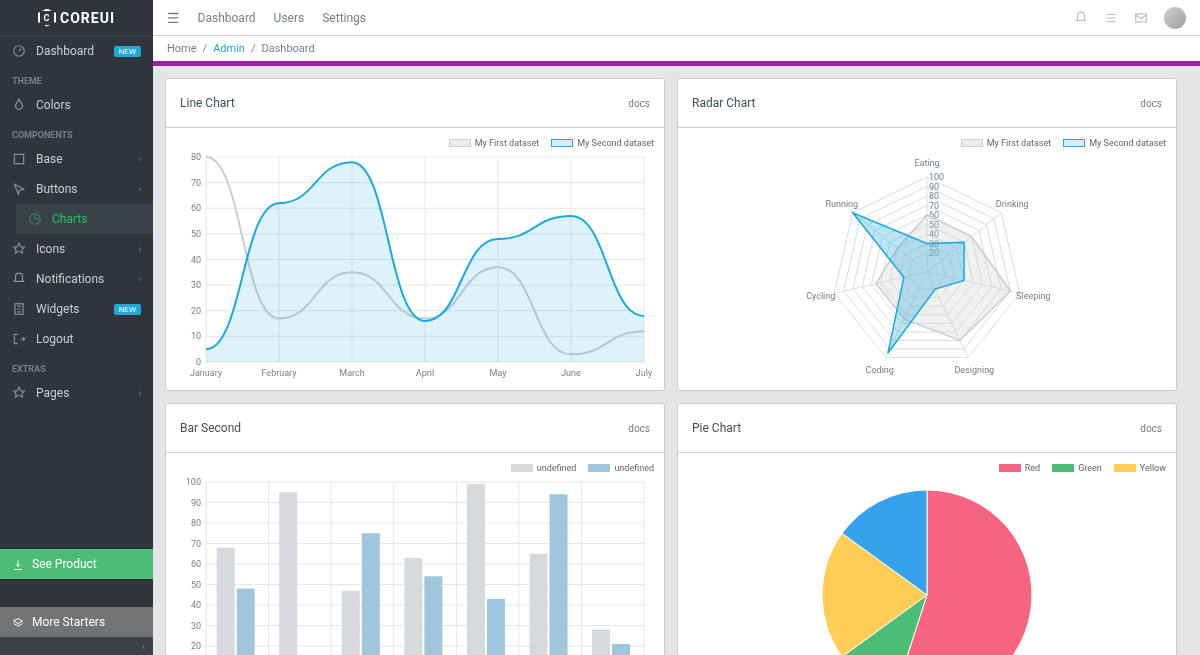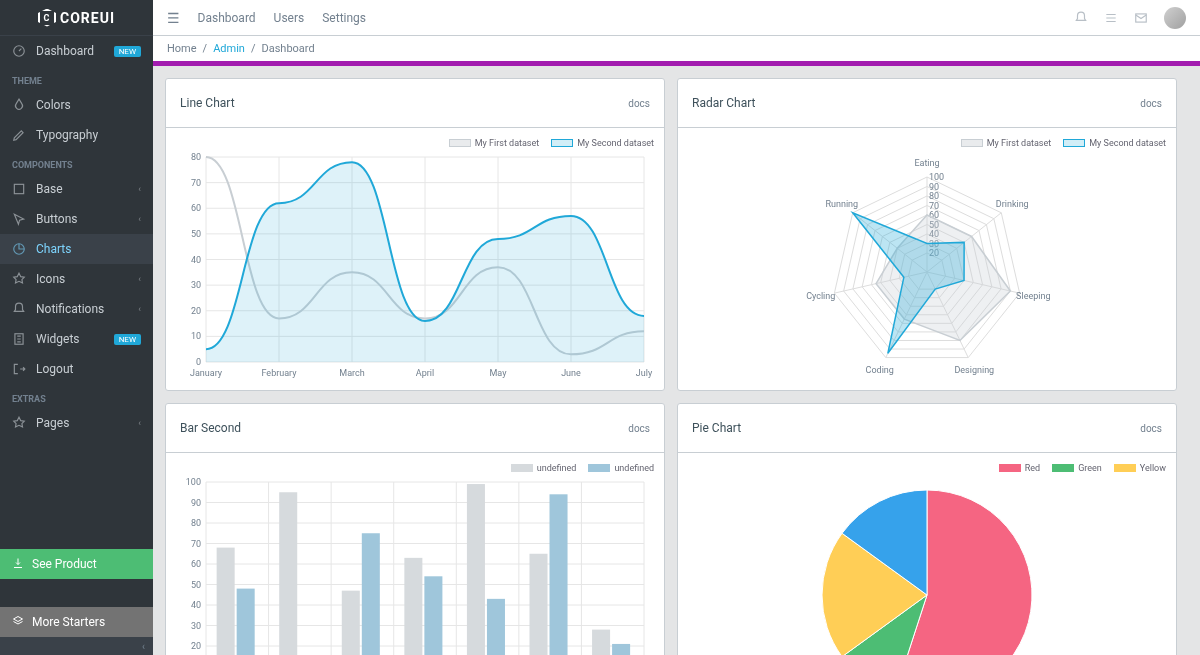--- a/index.html
+++ b/index.html
@@ -3,27 +3,27 @@
 <meta charset="utf-8">
 <style>
 * { margin: 0; padding: 0; box-sizing: border-box; font-family: -apple-system, BlinkMacSystemFont, "Segoe UI", Roboto, sans-serif; }
 body { background: #e4e5e6; width: 1200px; height: 655px; overflow: hidden; display: flex; }
 .sidebar { width: 153px; background: #2f353a; color: #fff; display: flex; flex-direction: column; position: relative; }
 .brand { height: 36px; display: flex; align-items: center; justify-content: center; background: #2f353a; border-bottom: 1px solid #3a4149; }
 .brand-logo { display: flex; align-items: center; gap: 4px; font-weight: 700; font-size: 14px; letter-spacing: 1px; }
 .hex { width: 18px; height: 18px; border: 2px solid #fff; transform: rotate(0deg); clip-path: polygon(50% 0%, 100% 25%, 100% 75%, 50% 100%, 0% 75%, 0% 25%); display: flex; align-items: center; justify-content: center; font-size: 9px; }
 .nav { flex: 1; overflow-y: auto; font-size: 12px; }
 .nav-item { display: flex; align-items: center; padding: 8px 12px; color: #c8ced3; cursor: pointer; position: relative; }
-.nav-item.active { background: #3a4149; color: #7dd3fc; }
+.nav-item.active { background: #3a4149; color: #22c55e; margin-left: 16px; }
 .nav-item .nicon { width: 14px; height: 14px; margin-right: 10px; opacity: 0.6; }
 .nav-title { font-size: 9px; color: #73818f; padding: 10px 12px 4px; text-transform: uppercase; font-weight: 700; }
 .badge-new { background: #20a8d8; color: #fff; font-size: 8px; padding: 1px 5px; border-radius: 2px; margin-left: auto; }
 .chev { margin-left: auto; font-size: 9px; opacity: 0.5; }
 .sidebar-footer { display: flex; flex-direction: column; }
-.sf-btn { padding: 8px 12px; font-size: 12px; color: #fff; display: flex; align-items: flex-start; gap: 8px; }
+.sf-btn { padding: 8px 12px; font-size: 12px; color: #fff; display: flex; align-items: flex-end; gap: 8px; }
 .sf-green { background: #4dbd74; }
 .sf-red { background: #737373; margin-top: 28px; }
 .minimizer { background: #3a4149; height: 18px; display: flex; align-items: center; justify-content: flex-end; padding-right: 8px; color: #73818f; font-size: 10px; }
 .main { flex: 1; display: flex; flex-direction: column; }
 .header { height: 36px; background: #fff; border-bottom: 1px solid #c8ced3; display: flex; align-items: center; padding: 0 14px; gap: 18px; font-size: 12px; color: #73818f; }
 .toggler { font-size: 14px; cursor: pointer; }
 .header-link { cursor: pointer; color: #73818f; }
 .header-right { margin-left: auto; display: flex; align-items: center; gap: 16px; }
 .hicon { width: 14px; height: 14px; opacity: 0.5; cursor: pointer; }
 .avatar { width: 22px; height: 22px; border-radius: 50%; background: linear-gradient(135deg, #d0d0d0, #a0a0a0); }
@@ -59,26 +59,20 @@
         </svg>
       <span>Dashboard</span>
       <span class="badge-new">NEW</span>
     </div>
     <div class="nav-title">THEME</div>
     <div class="nav-item">
       <svg class="nicon" viewBox="0 0 24 24" fill="none" stroke="currentColor" stroke-width="2">
           <path d="M12 2l5 8a6 6 0 1 1-10 0z"></path>
         </svg>
       <span>Colors</span>
-    </div>
-    <div class="nav-item">
-      <svg class="nicon" viewBox="0 0 24 24" fill="none" stroke="currentColor" stroke-width="2">
-          <path d="M3 21l4-1 12-12-3-3L4 17z"></path>
-        </svg>
-      <span>Typography</span>
     </div>
     <div class="nav-title">COMPONENTS</div>
     <div class="nav-item">
       <svg class="nicon" viewBox="0 0 24 24" fill="none" stroke="currentColor" stroke-width="2">
           <rect x="4" y="4" width="16" height="16"></rect>
         </svg>
       <span>Base</span>
       <span class="chev">‹</span>
     </div>
     <div class="nav-item">

